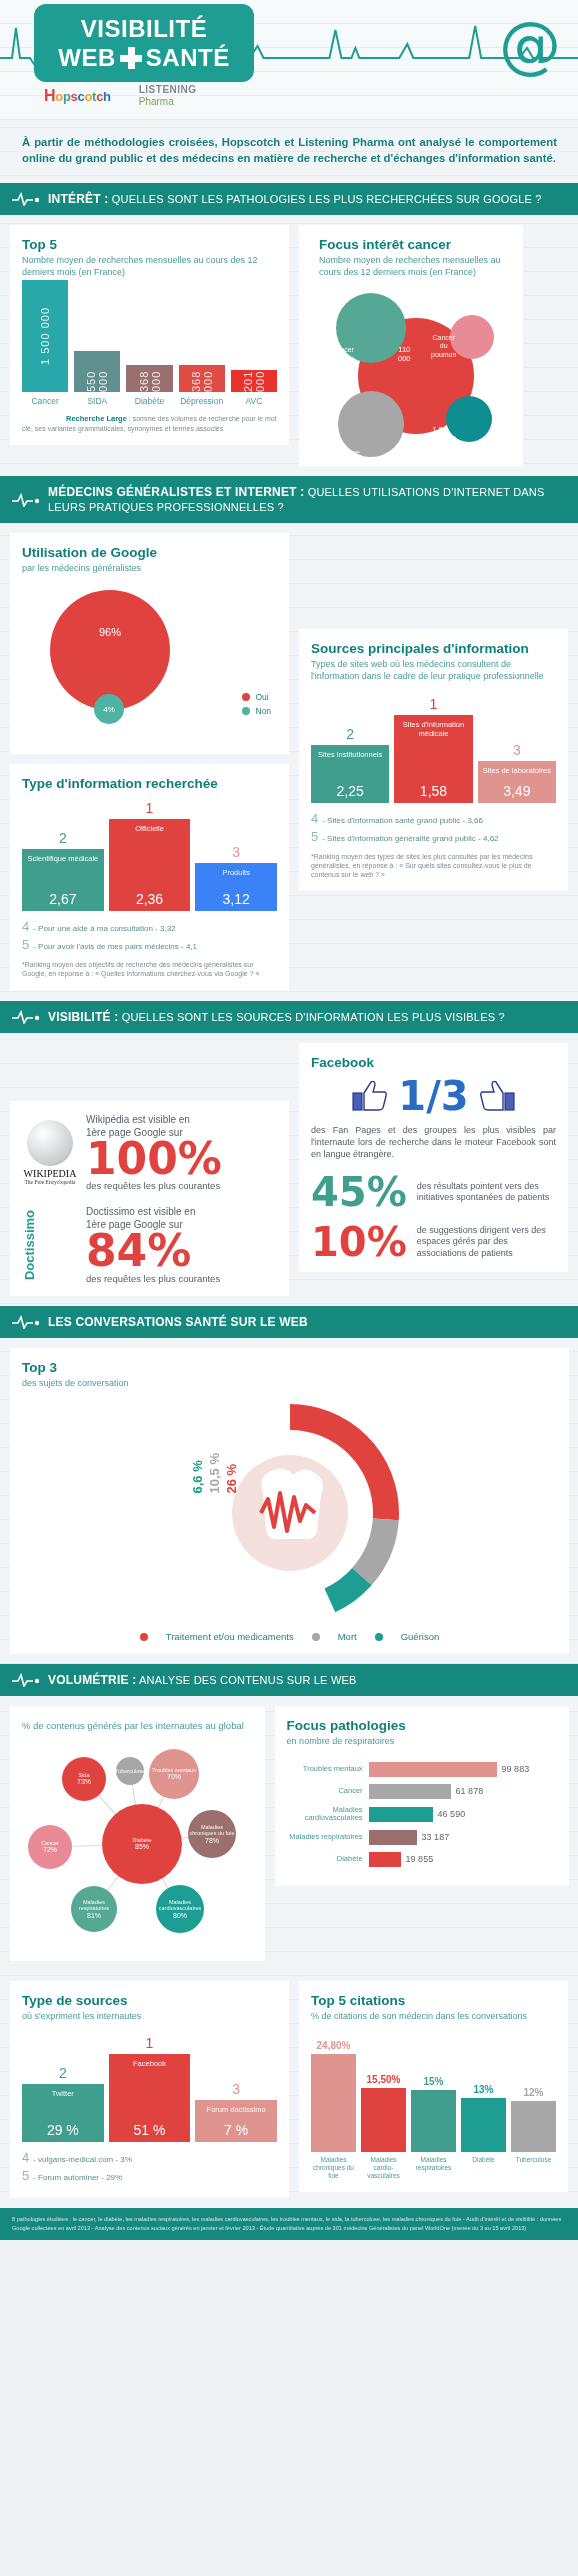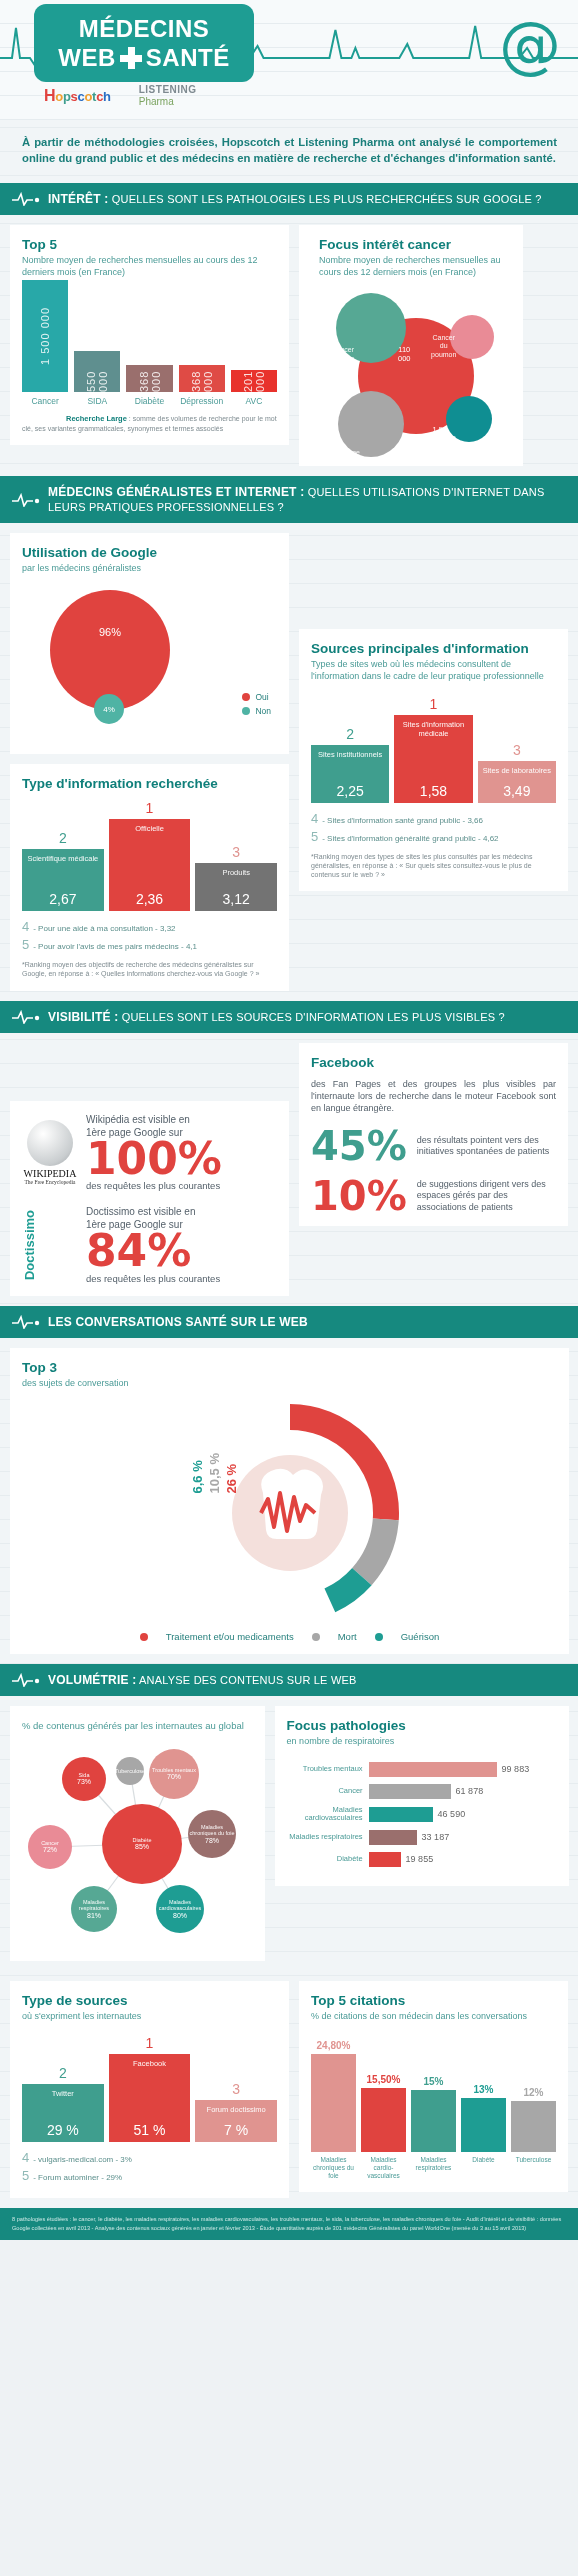--- a/index.html
+++ b/index.html
@@ -145,21 +145,21 @@
 </head>
 <body>
 
 <div class="page">
 
   <div class="hdr">
     <svg class="ekg" viewBox="0 0 580 60" preserveAspectRatio="none">
       <path d="M0 40 L12 40 L16 10 L20 40 L30 40 L34 46 L38 40 L250 40 L258 28 L264 40 L330 40 L336 12 L342 40 L352 40 L356 30 L360 40 L400 40 L408 26 L414 40 L470 40 L476 8 L482 40 L520 40 L528 30 L534 40 L580 40" fill="none" stroke="#1e9d93" stroke-width="2"></path>
     </svg>
     <div class="logoBox">
-      <div class="l1">MÉDECINS</div>
+      <div class="l1">VISIBILITÉ</div>
       <div class="l2">
         <span>WEB</span>
         <span class="plusmark"></span>
         <span>SANTÉ</span>
       </div>
     </div>
     <div class="at">@</div>
     <div class="brands">
       <div class="hops">
         <span style="color:#e0433f;font-size:16px;">H</span><span style="color:#f0a030;">o</span><span style="color:#3f9e8e;">p</span><span style="color:#e0433f;">s</span><span style="color:#2a6ec4;">c</span><span style="color:#f0a030;">o</span><span style="color:#3f9e8e;">t</span><span style="color:#e0433f;">c</span><span style="color:#2a6ec4;">h</span>
@@ -298,21 +298,21 @@
             </div>
             <div class="rcol">
               <div class="rnum" style="color:#e0433f">1</div>
               <div class="rbar" style="height:92px;background:#e0433f">
                 <div class="rname">Officielle</div>
                 <div class="rval">2,36</div>
               </div>
             </div>
             <div class="rcol">
               <div class="rnum" style="color:#e09490">3</div>
-              <div class="rbar" style="height:48px;background:#737373">
+              <div class="rbar" style="height:48px;background:#3b82f6">
                 <div class="rname">Produits</div>
                 <div class="rval">3,12</div>
               </div>
             </div>
           </div>
         <div class="rlist">
           <div>
             <em>4</em>
             <span>- Pour une aide à ma consultation - 3,32</span>
           </div>
@@ -402,20 +402,31 @@
             <div class="bigpct">84%</div>
             <div class="vsmall">des requêtes les plus courantes</div>
           </div>
         </div>
       </div>
     </div>
 
     <div style="width:269px;">
       <div class="card">
         <h3>Facebook</h3>
+        <div class="fbrow">
+          <svg width="36" height="34" viewBox="0 0 36 34">
+            <rect x="1" y="14" width="9" height="17" fill="#4a5fb5" stroke="#2a3a8c" stroke-width="1.2"></rect>
+            <path d="M12 31 L12 14 L19 3 Q23 1 23 6 L21 13 L32 13 Q35 13 34 17 L31 29 Q30 31 27 31 Z" fill="#fff" stroke="#2a3a8c" stroke-width="1.4"></path>
+          </svg>
+          <div class="third">1/3</div>
+          <svg width="36" height="34" viewBox="0 0 36 34">
+            <rect x="26" y="14" width="9" height="17" fill="#4a5fb5" stroke="#2a3a8c" stroke-width="1.2"></rect>
+            <path d="M24 31 L24 14 L17 3 Q13 1 13 6 L15 13 L4 13 Q1 13 2 17 L5 29 Q6 31 9 31 Z" fill="#fff" stroke="#2a3a8c" stroke-width="1.4"></path>
+          </svg>
+        </div>
         <div class="fbtxt">des Fan Pages et des groupes les plus visibles par l'internaute lors de recherche dans le moteur Facebook sont en langue étrangère.</div>
         <div class="statline">
           <div class="statbig" style="color:#3f9e8e;">45%</div>
           <div class="stattxt">des résultats pointent vers des initiatives spontanées de patients</div>
         </div>
         <div class="statline">
           <div class="statbig" style="color:#e0433f;">10%</div>
           <div class="stattxt">de suggestions dirigent vers des espaces gérés par des associations de patients</div>
         </div>
       </div>

